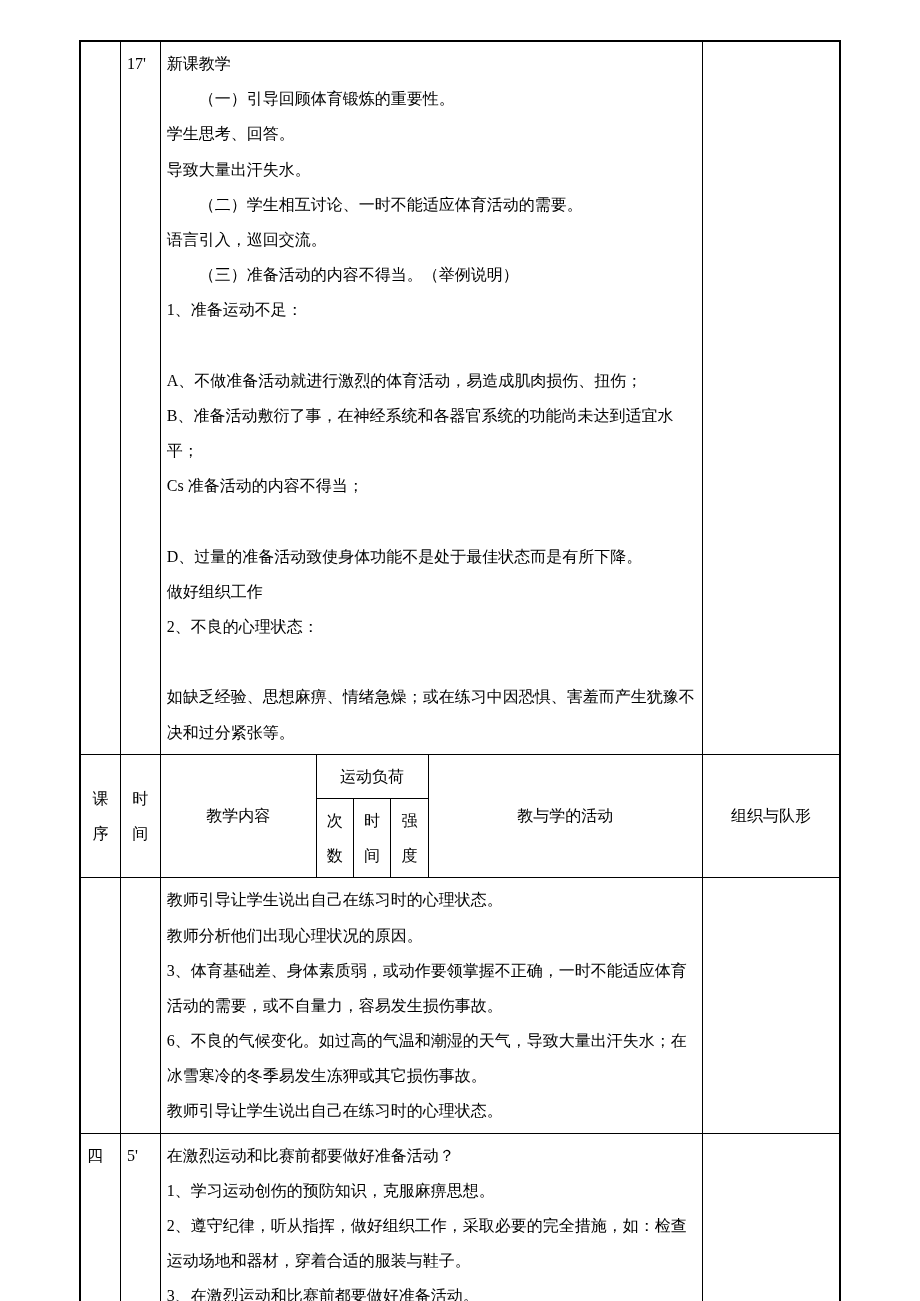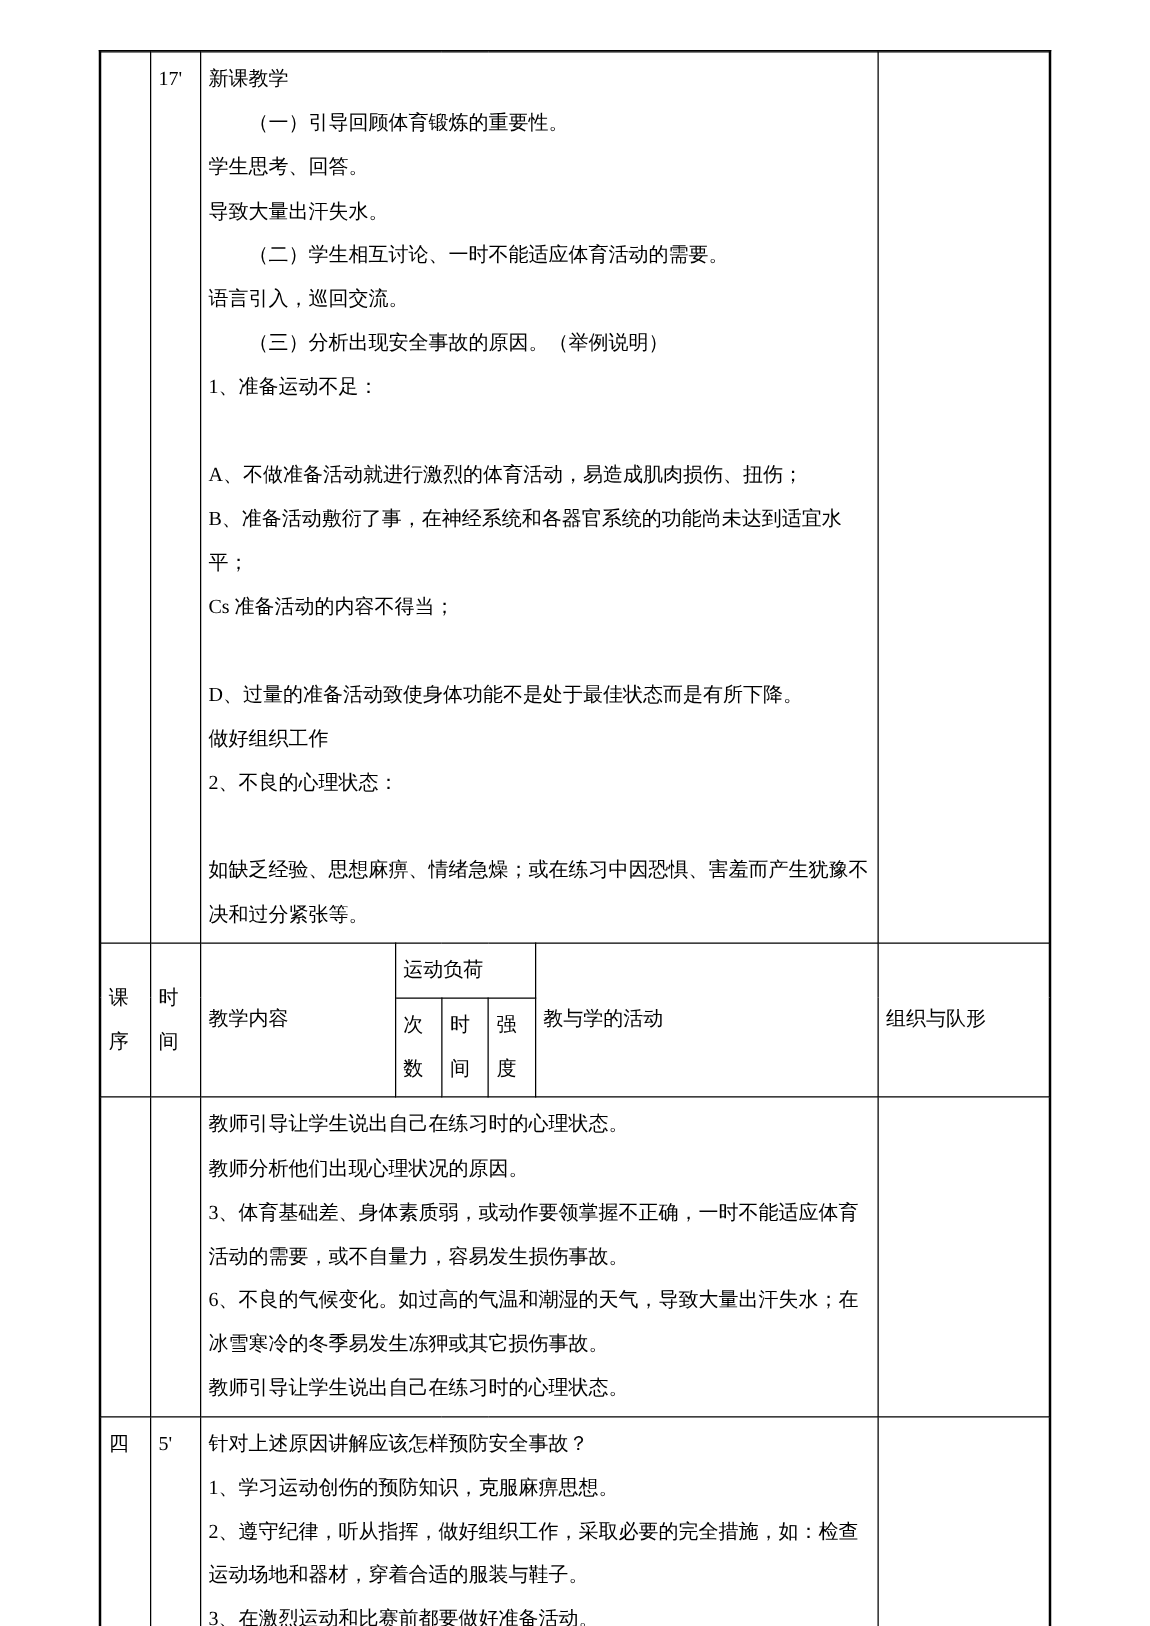--- a/index.html
+++ b/index.html
@@ -31,21 +31,21 @@
     word-break: break-all;
   }
   .center {
     text-align: center;
     vertical-align: middle;
   }
   .col-seq { width: 32px; }
   .col-time { width: 32px; }
   .col-org { width: 110px; }
   .indent { text-indent: 2em; display: block; }
-  .header-cell { vertical-align: middle; }
+  .header-cell { text-align: center; vertical-align: middle; }
   .small-col { width: 30px; }
 </style>
 </head>
 <body>
 
 <div class="page">
 <table>
   <colgroup>
     <col class="col-seq">
     <col class="col-time">
@@ -61,21 +61,21 @@
         <tr>
     <td class="center"></td>
     <td>17'</td>
     <td colspan="5">
       <span>新课教学</span><br>
       <span class="indent">（一）引导回顾体育锻炼的重要性。</span>
       <span>学生思考、回答。</span><br>
       <span>导致大量出汗失水。</span><br>
       <span class="indent">（二）学生相互讨论、一时不能适应体育活动的需要。</span>
       <span>语言引入，巡回交流。</span><br>
-      <span class="indent">（三）分析出现安全事故的原因。（举例说明）</span>
+      <span class="indent">（三）准备活动的内容不得当。（举例说明）</span>
       <span>1、准备运动不足：</span><br><br>
       <span>A、不做准备活动就进行激烈的体育活动，易造成肌肉损伤、扭伤；</span><br>
       <span>B、准备活动敷衍了事，在神经系统和各器官系统的功能尚未达到适宜水平；</span><br>
       <span>Cs 准备活动的内容不得当；</span><br><br>
       <span>D、过量的准备活动致使身体功能不是处于最佳状态而是有所下降。</span><br>
       <span>做好组织工作</span><br>
       <span>2、不良的心理状态：</span><br><br>
       <span>如缺乏经验、思想麻痹、情绪急燥；或在练习中因恐惧、害羞而产生犹豫不决和过分紧张等。</span>
     </td>
     <td></td>
@@ -105,21 +105,21 @@
       <span>6、不良的气候变化。如过高的气温和潮湿的天气，导致大量出汗失水；在冰雪寒冷的冬季易发生冻狎或其它损伤事故。</span><br>
       <span>教师引导让学生说出自己在练习时的心理状态。</span>
     </td>
     <td></td>
   </tr>
 
   <tr>
     <td>四</td>
     <td>5'</td>
     <td colspan="5" style="border-bottom:none;">
-      <span>针对上述原因讲解应该怎样预防安全事故？</span><br>
+      <span>在激烈运动和比赛前都要做好准备活动？</span><br>
       <span>1、学习运动创伤的预防知识，克服麻痹思想。</span><br>
       <span>2、遵守纪律，听从指挥，做好组织工作，采取必要的完全措施，如：检查运动场地和器材，穿着合适的服装与鞋子。</span><br>
       <span>3、在激烈运动和比赛前都要做好准备活动。</span><br>
       <br>
       <br>
       
     </td>
     <td style="border-bottom:none;"></td>
   </tr>
 </tbody>

